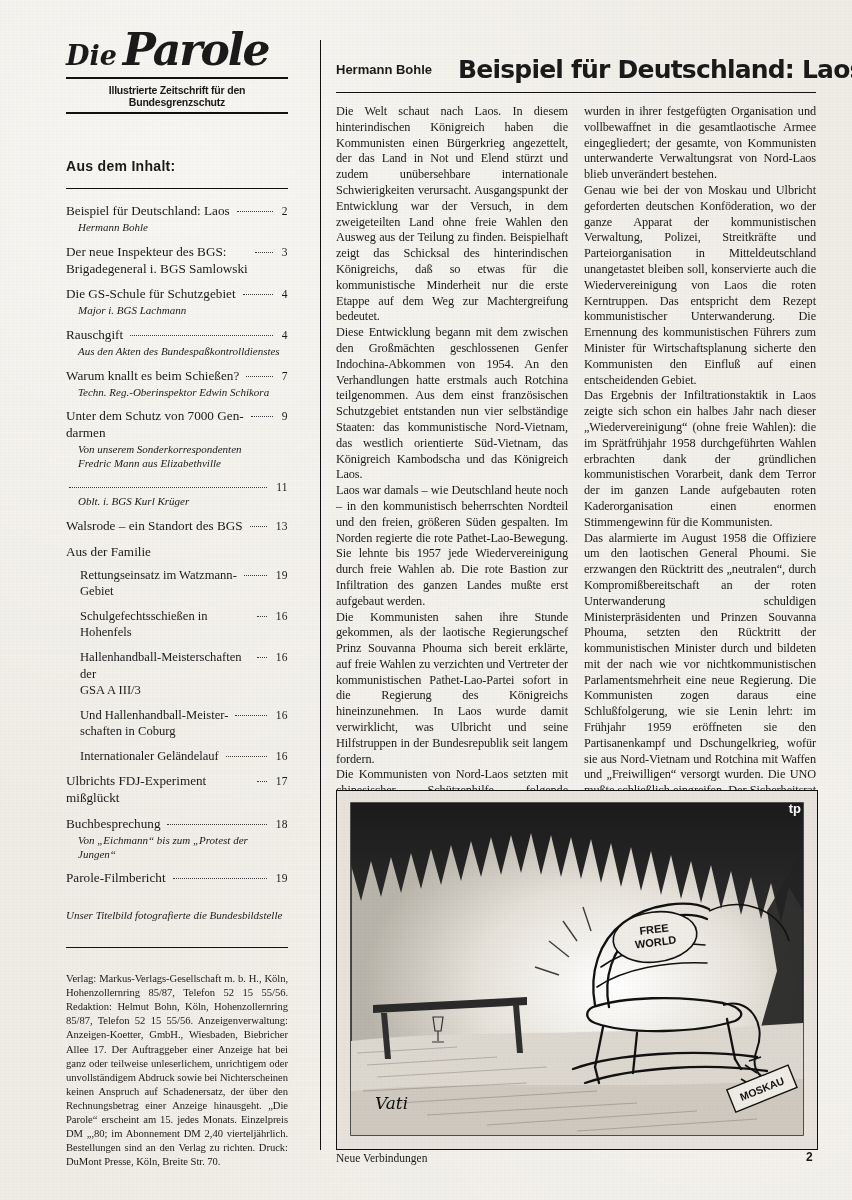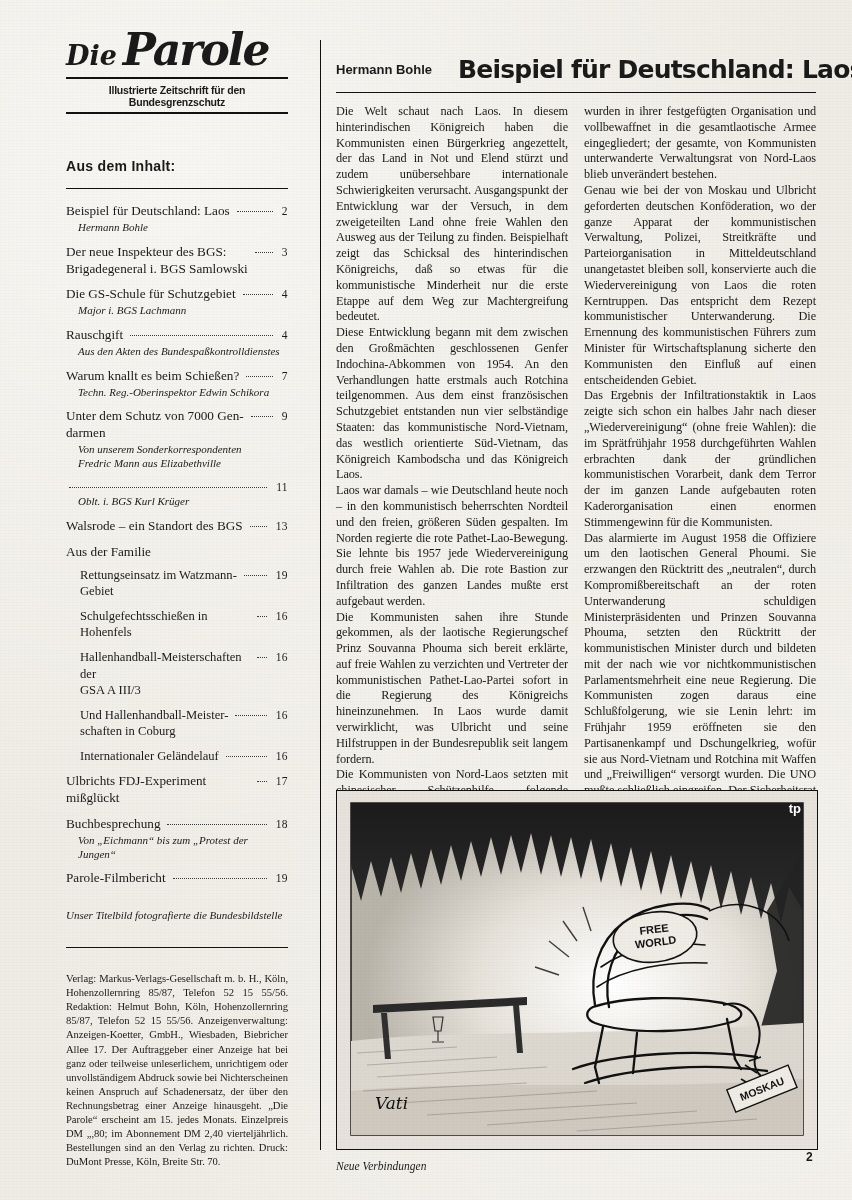--- a/index.html
+++ b/index.html
@@ -170,21 +170,21 @@
     left:336px;top:790px;
     width:480px;height:358px;
     border:1px solid #111;
     background:#e9e6df;
     overflow:hidden;
   }
   .cartoon svg{display:block;}
   .caption{
     position:absolute;
     left:336px;top:1152px;
-    font-style:italic;font-size:11.5px;margin-top:8px;
+    font-size:11.5px;
   }
   .folio{
     position:absolute;
     left:806px;top:1150px;
     font-family:"Liberation Sans", sans-serif;
     font-size:12px;font-weight:700;
   }
   .tp{
     position:absolute;right:16px;top:10px;
     font-family:"Liberation Sans", sans-serif;

